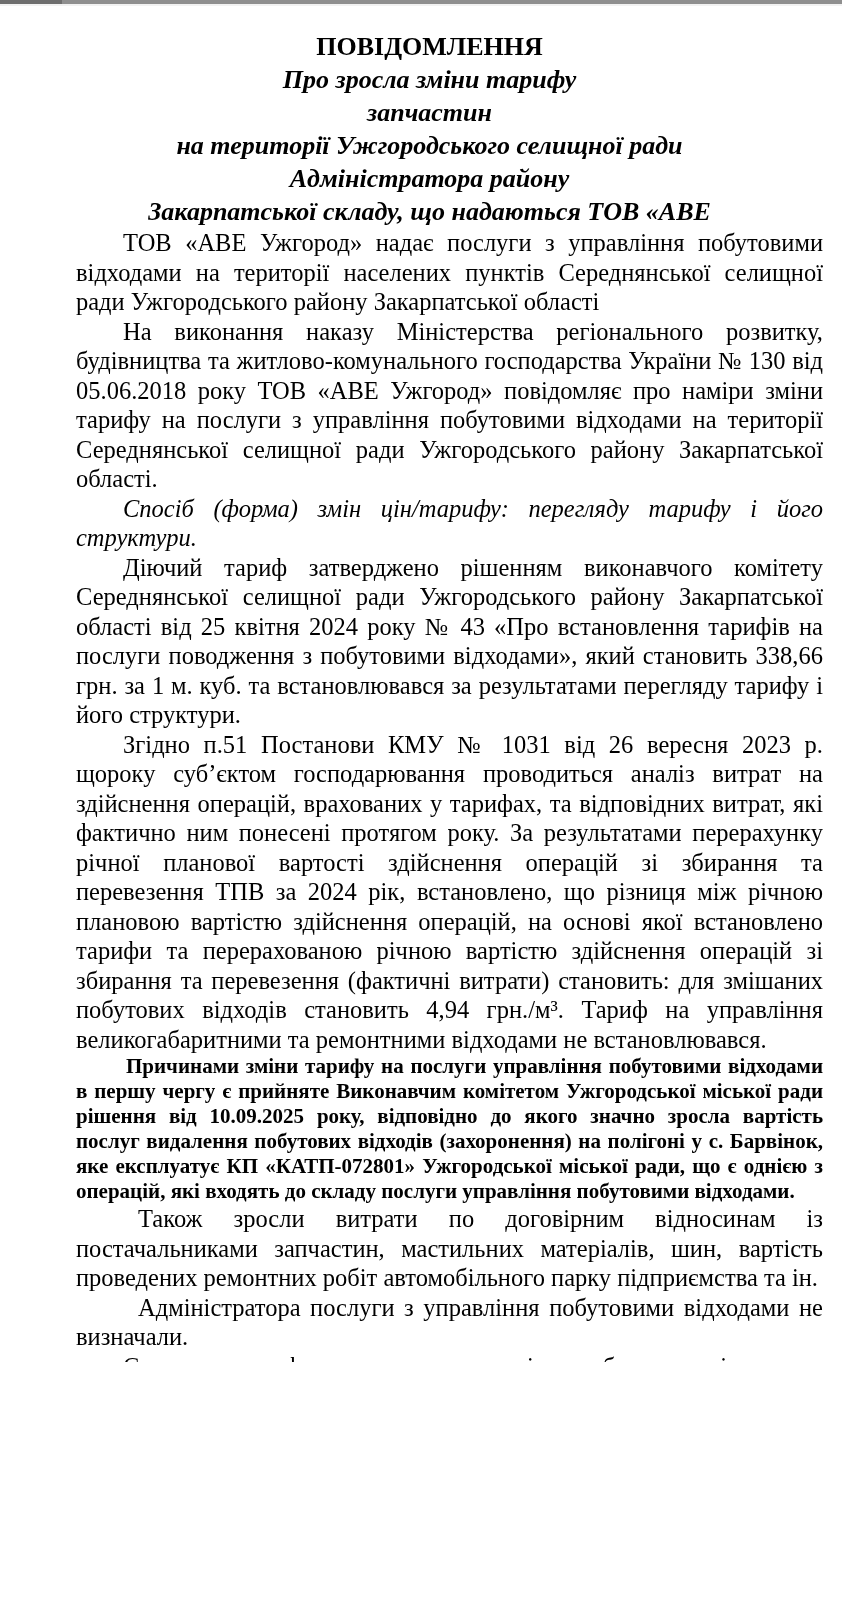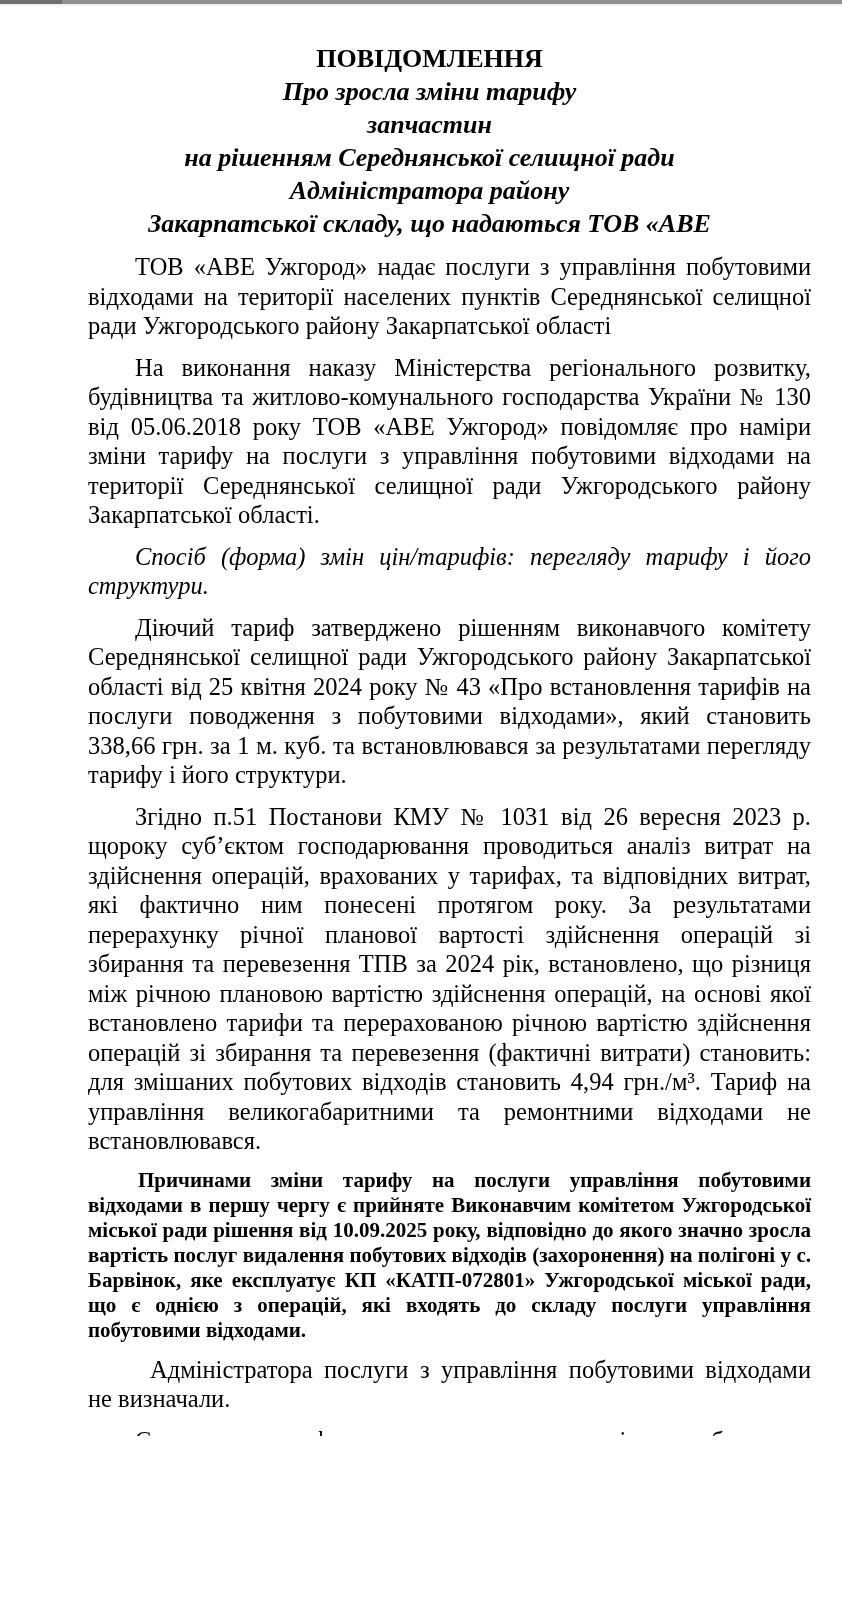--- a/index.html
+++ b/index.html
@@ -23,32 +23,32 @@
   }
   .top-edge-shadow {
     position:absolute; top:4px; left:0;
     width:842px; height:2px;
     background:#f2f2f2;
   }
   .doc {
     position:absolute; top:0; left:0;
     box-sizing:border-box;
     width:842px;
-    padding:42px 19px 0 76px;
+    padding:30px 19px 0 76px;
   }
   .title-block {
     text-align:center;
     font-weight:bold;
     font-size:26px;
     line-height:33px;
     padding-right:40px;
   }
   .subtitle-line { font-style:italic; }
   .body-text p {
-    margin:12px;
+    margin:0;
     font-size:24.5px;
     line-height:29.5px;
     text-align:justify;
     text-indent:47px;
   }
   p.italic { font-style:italic; }
   p.emphasis {
     font-weight:bold;
     font-size:21px;
     line-height:25px;
@@ -69,30 +69,31 @@
     <div class="top-edge-accent"></div>
   </div>
   <div class="top-edge-shadow"></div>
 
   <div class="doc">
 
     <div class="title-block">
       <div>ПОВІДОМЛЕННЯ</div>
       <div class="subtitle-line">Про зросла зміни тарифу</div>
       <div class="subtitle-line">запчастин</div>
-      <div class="subtitle-line">на рішенням Середнянської селищної ради</div>
+      <div class="subtitle-line">на території Ужгородського селищної ради</div>
       <div class="subtitle-line">Адміністратора району</div>
       <div class="subtitle-line">Закарпатської складу,  що надаються ТОВ «АВЕ</div>
     </div>
 
     <div class="body-text">
       <p>ТОВ «АВЕ Ужгород» надає послуги з управління побутовими відходами на території населених пунктів Середнянської селищної ради Ужгородського району Закарпатської області</p>
       <p>На виконання наказу Міністерства регіонального розвитку, будівництва та житлово-комунального господарства України № 130 від 05.06.2018 року ТОВ «АВЕ Ужгород» повідомляє про наміри зміни тарифу на послуги з управління побутовими відходами на території Середнянської селищної ради Ужгородського району Закарпатської області.</p>
-      <p class="italic">Спосіб (форма) змін цін/тарифів: перегляду тарифу і його структури.</p>
+      <p class="italic">Спосіб (форма) змін цін/тарифу: перегляду тарифу і його структури.</p>
       <p>Діючий тариф затверджено рішенням виконавчого комітету Середнянської селищної ради Ужгородського району Закарпатської області від 25 квітня 2024 року № 43 «Про встановлення тарифів на послуги поводження з побутовими відходами», який становить 338,66 грн. за 1 м. куб. та встановлювався за результатами перегляду тарифу і його структури.</p>
       <p>Згідно п.51 Постанови КМУ № 1031 від 26 вересня 2023 р. щороку суб’єктом господарювання проводиться аналіз витрат на здійснення операцій, врахованих у тарифах, та відповідних витрат, які фактично ним понесені протягом року. За результатами перерахунку річної планової вартості здійснення операцій зі збирання та перевезення ТПВ за 2024 рік, встановлено, що різниця між річною плановою вартістю здійснення операцій, на основі якої встановлено тарифи та перерахованою річною вартістю здійснення операцій зі збирання та перевезення (фактичні витрати) становить: для змішаних побутових відходів становить 4,94 грн./м³. Тариф на управління великогабаритними та ремонтними відходами не встановлювався.</p>
       <p class="emphasis">Причинами зміни тарифу на послуги  управління побутовими відходами в першу чергу є прийняте Виконавчим комітетом Ужгородської міської ради рішення від 10.09.2025 року, відповідно до якого значно зросла вартість послуг видалення побутових відходів (захоронення) на полігоні у с. Барвінок, яке експлуатує КП «КАТП-072801» Ужгородської міської ради, що є однією з операцій, які входять до складу послуги управління побутовими відходами.</p>
+      <p class="indent-lg">Також зросли витрати по договірним відносинам із постачальниками запчастин, мастильних матеріалів, шин, вартість проведених ремонтних робіт автомобільного парку підприємства та ін.</p>
       <p class="indent-lg">Адміністратора послуги з управління побутовими відходами не визначали.</p>
       <p class="clipped">Структура тарифу на послуги з управління побутовими відходами</p>
     </div>
 
   </div>
 </div>
 
 </body></html>

